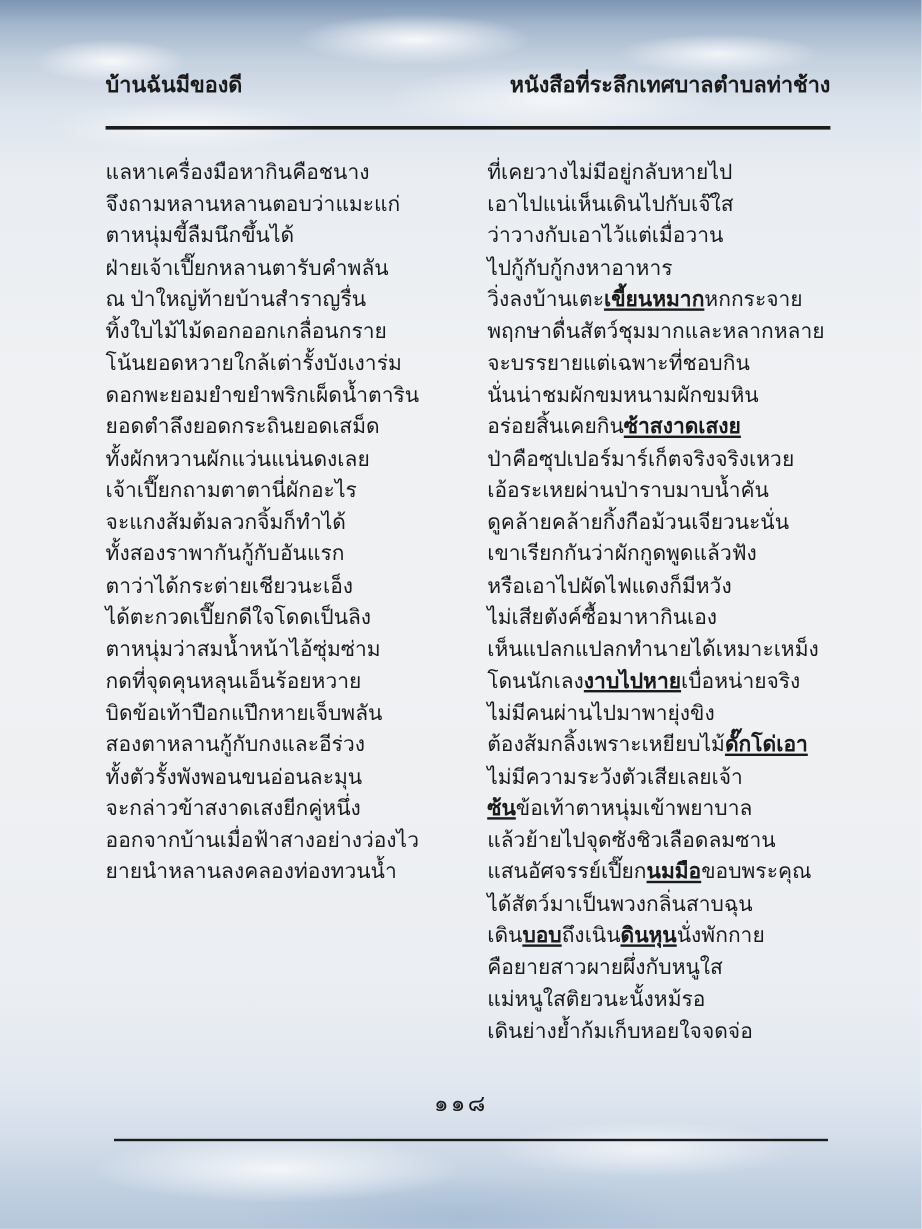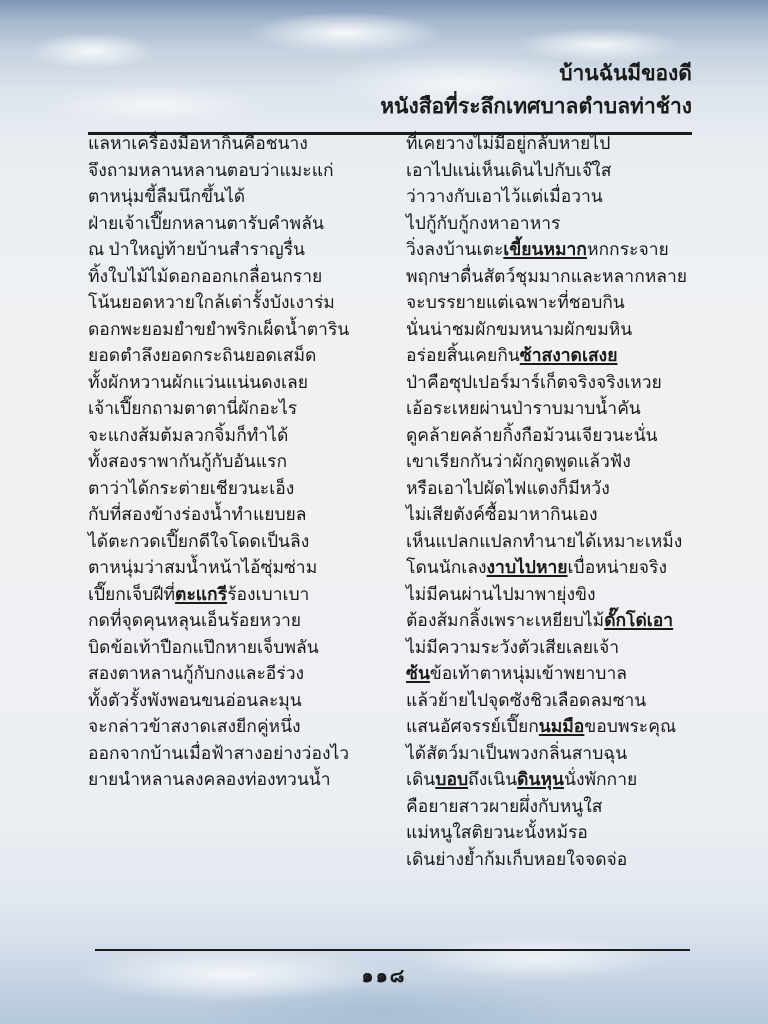--- a/index.html
+++ b/index.html
@@ -30,24 +30,23 @@
     background:
       radial-gradient(220px 40px at 30% 55%, rgba(255,255,255,0.8), rgba(255,255,255,0) 70%),
       radial-gradient(180px 34px at 70% 40%, rgba(255,255,255,0.65), rgba(255,255,255,0) 70%),
       radial-gradient(260px 50px at 50% 90%, rgba(150,175,203,0.45), rgba(150,175,203,0) 70%);
     pointer-events: none;
   }
   .page { position: absolute; inset: 0; }
   .header {
     position: absolute; left: 88px; right: 76px; top: 56px;
     display: flex; justify-content: space-between; align-items: flex-end;
-    font-weight: bold; font-size: 21px;
+    font-weight: bold; font-size: 18px;
     border-bottom: 3px solid #1c1c1c;
-    padding-bottom: 10px;
-    flex-direction: column;
+    padding-bottom: 20px;
   }
   .poem-wrap {
     position: absolute; left: 88px; right: 62px; top: 130px;
     display: flex; justify-content: space-between;
   }
   .poem-col { width: 308px; }
   .poem-col.right { width: 300px; }
   .line {
     font-size: 17.5px;
     line-height: 26.5px;
@@ -57,22 +56,22 @@
     font-weight: bold;
     text-decoration: underline;
     text-underline-offset: 2px;
     text-decoration-thickness: 1.5px;
   }
   .footer-rule {
     position: absolute; left: 95px; width: 595px; top: 949px;
     border-top: 2.5px solid #1c1c1c;
   }
   .page-number {
-    position: absolute; left: 0; width: 768px; top: 960px;
-    text-align: center; font-weight: bold; font-size: 19px;
+    position: absolute; left: 0; width: 768px; top: 904px;
+    text-align: center; font-weight: normal; font-size: 19px;
     letter-spacing: 2px;
   }
 </style>
 </head>
 <body>
 
 <div class="page">
   <div class="clouds-top"></div>
   <div class="clouds-bottom"></div>
 
@@ -90,24 +89,22 @@
         <div class="line"><span>ณ ป่าใหญ่ท้ายบ้านสำราญรื่น</span></div>
         <div class="line"><span>ทิ้งใบไม้ไม้ดอกออกเกลื่อนกราย</span></div>
         <div class="line"><span>โน้นยอดหวายใกล้เต่ารั้งบังเงาร่ม</span></div>
         <div class="line"><span>ดอกพะยอมยำขยำพริกเผ็ดน้ำตาริน</span></div>
         <div class="line"><span>ยอดตำลึงยอดกระถินยอดเสม็ด</span></div>
         <div class="line"><span>ทั้งผักหวานผักแว่นแน่นดงเลย</span></div>
         <div class="line"><span>เจ้าเปี๊ยกถามตาตานี่ผักอะไร</span></div>
         <div class="line"><span>จะแกงส้มต้มลวกจิ้มก็ทำได้</span></div>
         <div class="line"><span>ทั้งสองราพากันกู้กับอันแรก</span></div>
         <div class="line"><span>ตาว่าได้กระต่ายเชียวนะเอ็ง</span></div>
-        <div class="line"><span>กับที่สองข้างร่องน้ำทำแยบยล</span></div>
         <div class="line"><span>ได้ตะกวดเปี๊ยกดีใจโดดเป็นลิง</span></div>
         <div class="line"><span>ตาหนุ่มว่าสมน้ำหน้าไอ้ซุ่มซ่าม</span></div>
-        <div class="line"><span>เปี๊ยกเจ็บฝีที่</span><span class="em">ตะแกรี</span><span>ร้องเบาเบา</span></div>
         <div class="line"><span>กดที่จุดคุนหลุนเอ็นร้อยหวาย</span></div>
         <div class="line"><span>บิดข้อเท้าปือกแปึกหายเจ็บพลัน</span></div>
         <div class="line"><span>สองตาหลานกู้กับกงและอีร่วง</span></div>
         <div class="line"><span>ทั้งตัวรั้งพังพอนขนอ่อนละมุน</span></div>
         <div class="line"><span>จะกล่าวข้าสงาดเสงยีกคู่หนึ่ง</span></div>
         <div class="line"><span>ออกจากบ้านเมื่อฟ้าสางอย่างว่องไว</span></div>
         <div class="line"><span>ยายนำหลานลงคลองท่องทวนน้ำ</span></div>
       </div>
     <div class="poem-col right" id="col-right">
         <div class="line"><span>ที่เคยวางไม่มีอยู่กลับหายไป</span></div>

